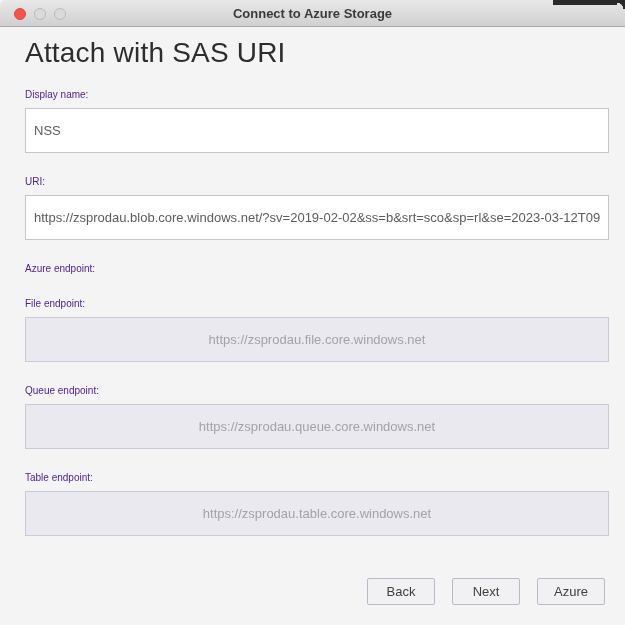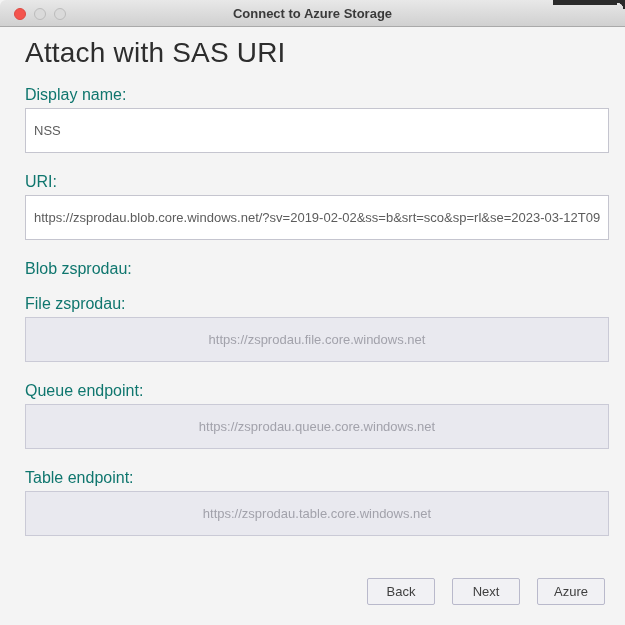--- a/index.html
+++ b/index.html
@@ -43,21 +43,21 @@
   .content {
     position: absolute; top: 27px; left: 4px; width: 625px; height: 598px;
     padding: 11px 20px 0 21px;
   }
   h1 {
     font-size: 28px; font-weight: 400; color: #2d2d2d;
     line-height: 30px; margin-bottom: 20px; letter-spacing: 0.2px;
   }
   .field-group { margin-bottom: 22px; }
   .field-label {
-    display: block; font-size: 16px; color: #0f766e;
+    display: block; font-size: 10px; color: #4c1d95;
     line-height: 13px; margin-bottom: 7px;
   }
   .field-input {
     display: block; width: 584px; height: 45px;
     border: 1px solid #c5c5cf; background: #ffffff;
     font-family: "Liberation Sans", sans-serif;
     font-size: 13px; color: #5c5c5c;
     padding: 0 8px; border-radius: 0;
     white-space: nowrap; overflow: hidden;
   }
@@ -102,25 +102,25 @@
       <label class="field-label">Display name:</label>
       <input class="field-input" type="text" value="NSS" style="">
     </div>
 
     <div class="field-group">
       <label class="field-label">URI:</label>
       <input class="field-input" type="text" value="https://zsprodau.blob.core.windows.net/?sv=2019-02-02&amp;ss=b&amp;srt=sco&amp;sp=rl&amp;se=2023-03-12T09:23:38Z&amp;s" style="">
     </div>
 
     <div class="field-group">
-      <label class="field-label">Blob zsprodau:</label>
+      <label class="field-label">Azure endpoint:</label>
     </div>
 
     <div class="field-group">
-      <label class="field-label">File zsprodau:</label>
+      <label class="field-label">File endpoint:</label>
       <input class="field-input disabled" type="text" disabled="" value="https://zsprodau.file.core.windows.net" style="">
     </div>
 
     <div class="field-group">
       <label class="field-label">Queue endpoint:</label>
       <input class="field-input disabled" type="text" disabled="" value="https://zsprodau.queue.core.windows.net" style="">
     </div>
 
     <div class="field-group">
       <label class="field-label">Table endpoint:</label>

